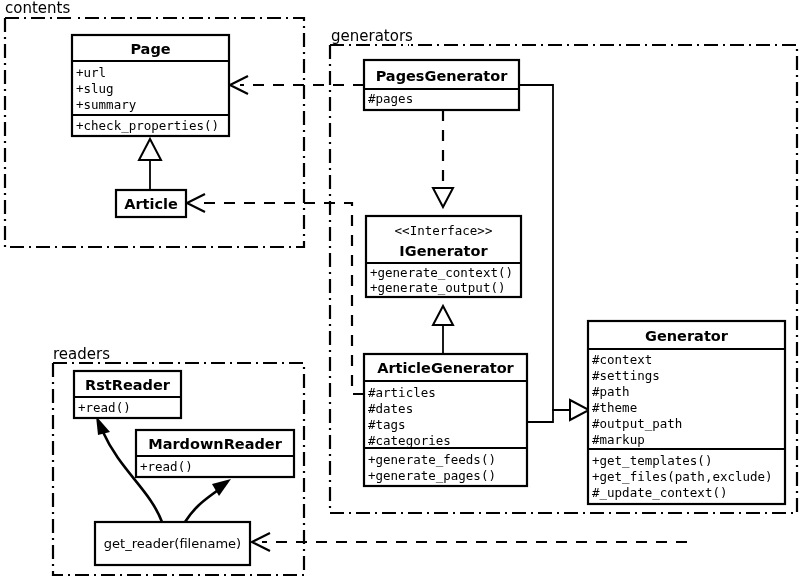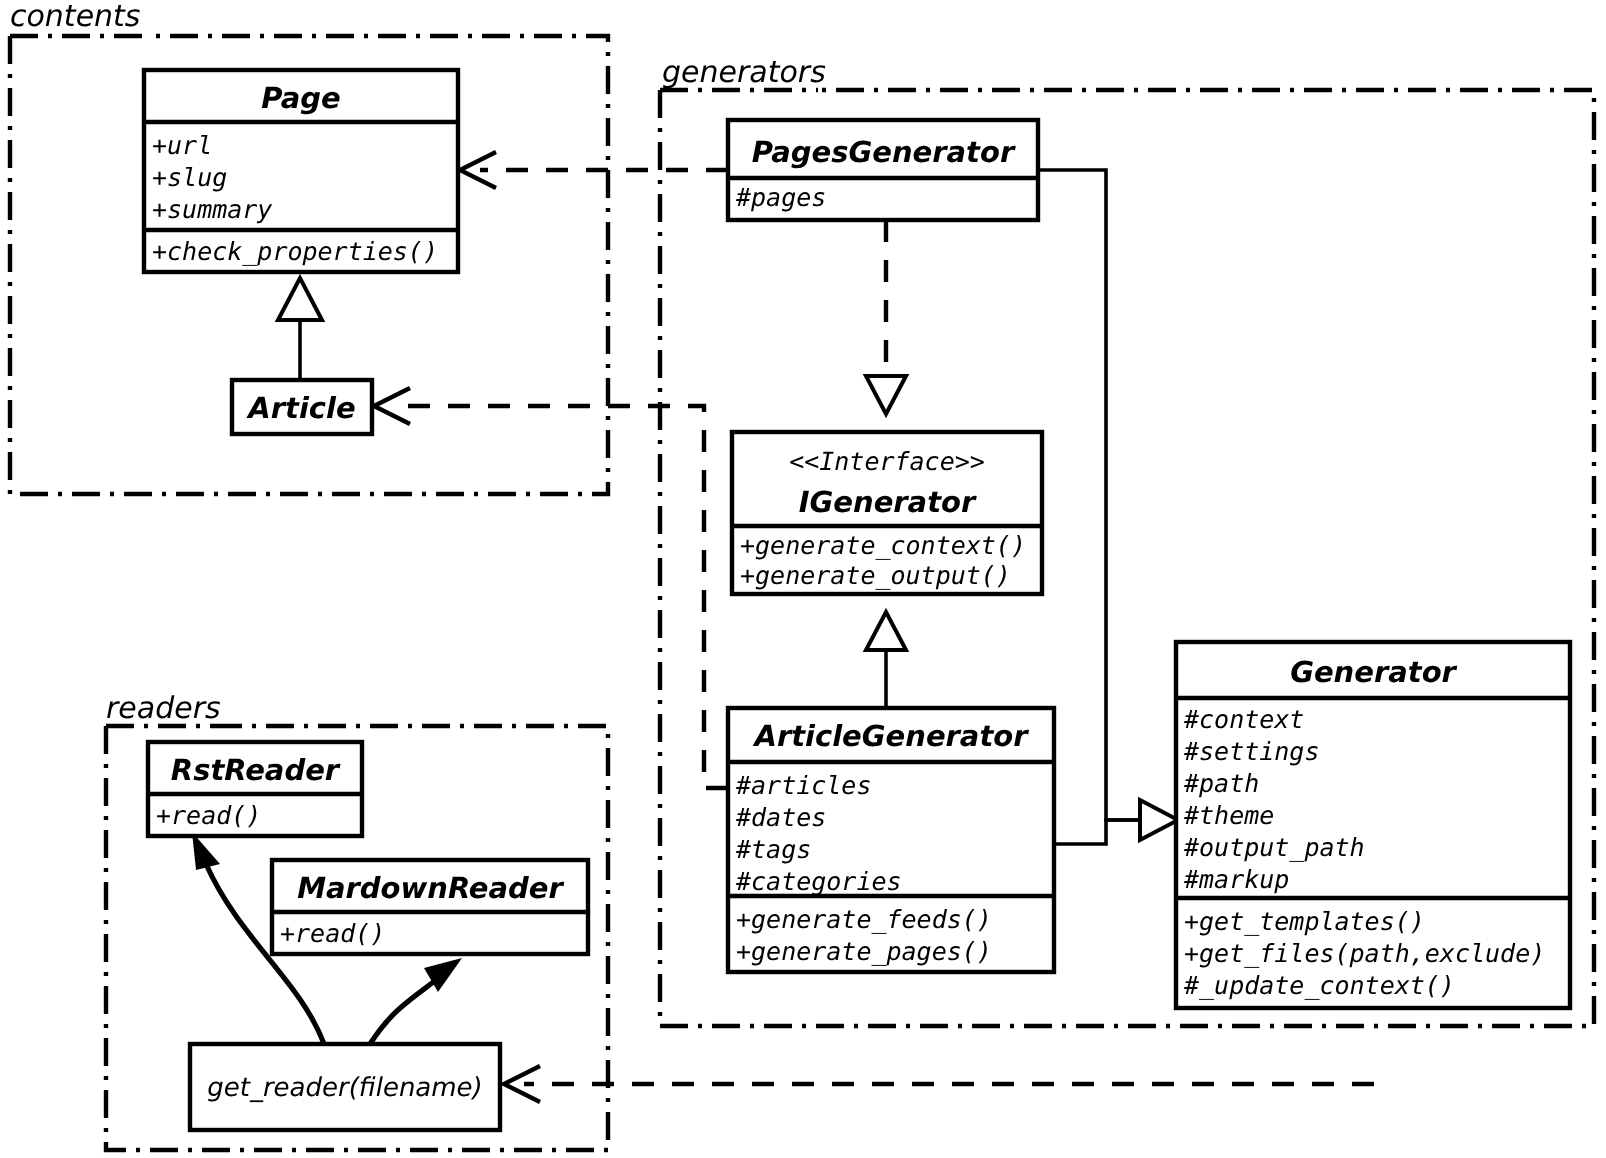--- a/index.html
+++ b/index.html
@@ -1,18 +1,18 @@
 <!DOCTYPE html>
 <html><head>
 <meta charset="utf-8">
 <style>
   html,body{margin:0;padding:0;background:#ffffff;}
   body{width:803px;height:579px;overflow:hidden;
        font-family:"DejaVu Sans", sans-serif;}
-  #canvas{position:relative;width:671px;height:579px;font-style:italic;}
+  #canvas{position:relative;width:671px;height:579px;}
   svg{position:absolute;top:0;left:0;width:803px;height:579px;}
   .pkg-label{font-family:"DejaVu Sans", sans-serif;font-size:15px;fill:#000;}
   .cls-title{font-family:"DejaVu Sans", sans-serif;font-size:14.5px;font-weight:bold;fill:#000;text-anchor:middle;}
   .cls-stereo{font-family:"DejaVu Sans Mono", monospace;font-size:12.5px;fill:#000;text-anchor:middle;}
   .cls-member{font-family:"DejaVu Sans Mono", monospace;font-size:12.5px;fill:#000;}
   .fn-label{font-family:"DejaVu Sans", sans-serif;font-size:13px;fill:#000;text-anchor:middle;}
   .box{fill:#ffffff;stroke:#000000;stroke-width:2.2;}
   .sep{stroke:#000000;stroke-width:2.2;}
   .solid-line{stroke:#000000;stroke-width:1.8;fill:none;}
   .dash-line{stroke:#000000;stroke-width:2.2;fill:none;stroke-dasharray:11 9;}

